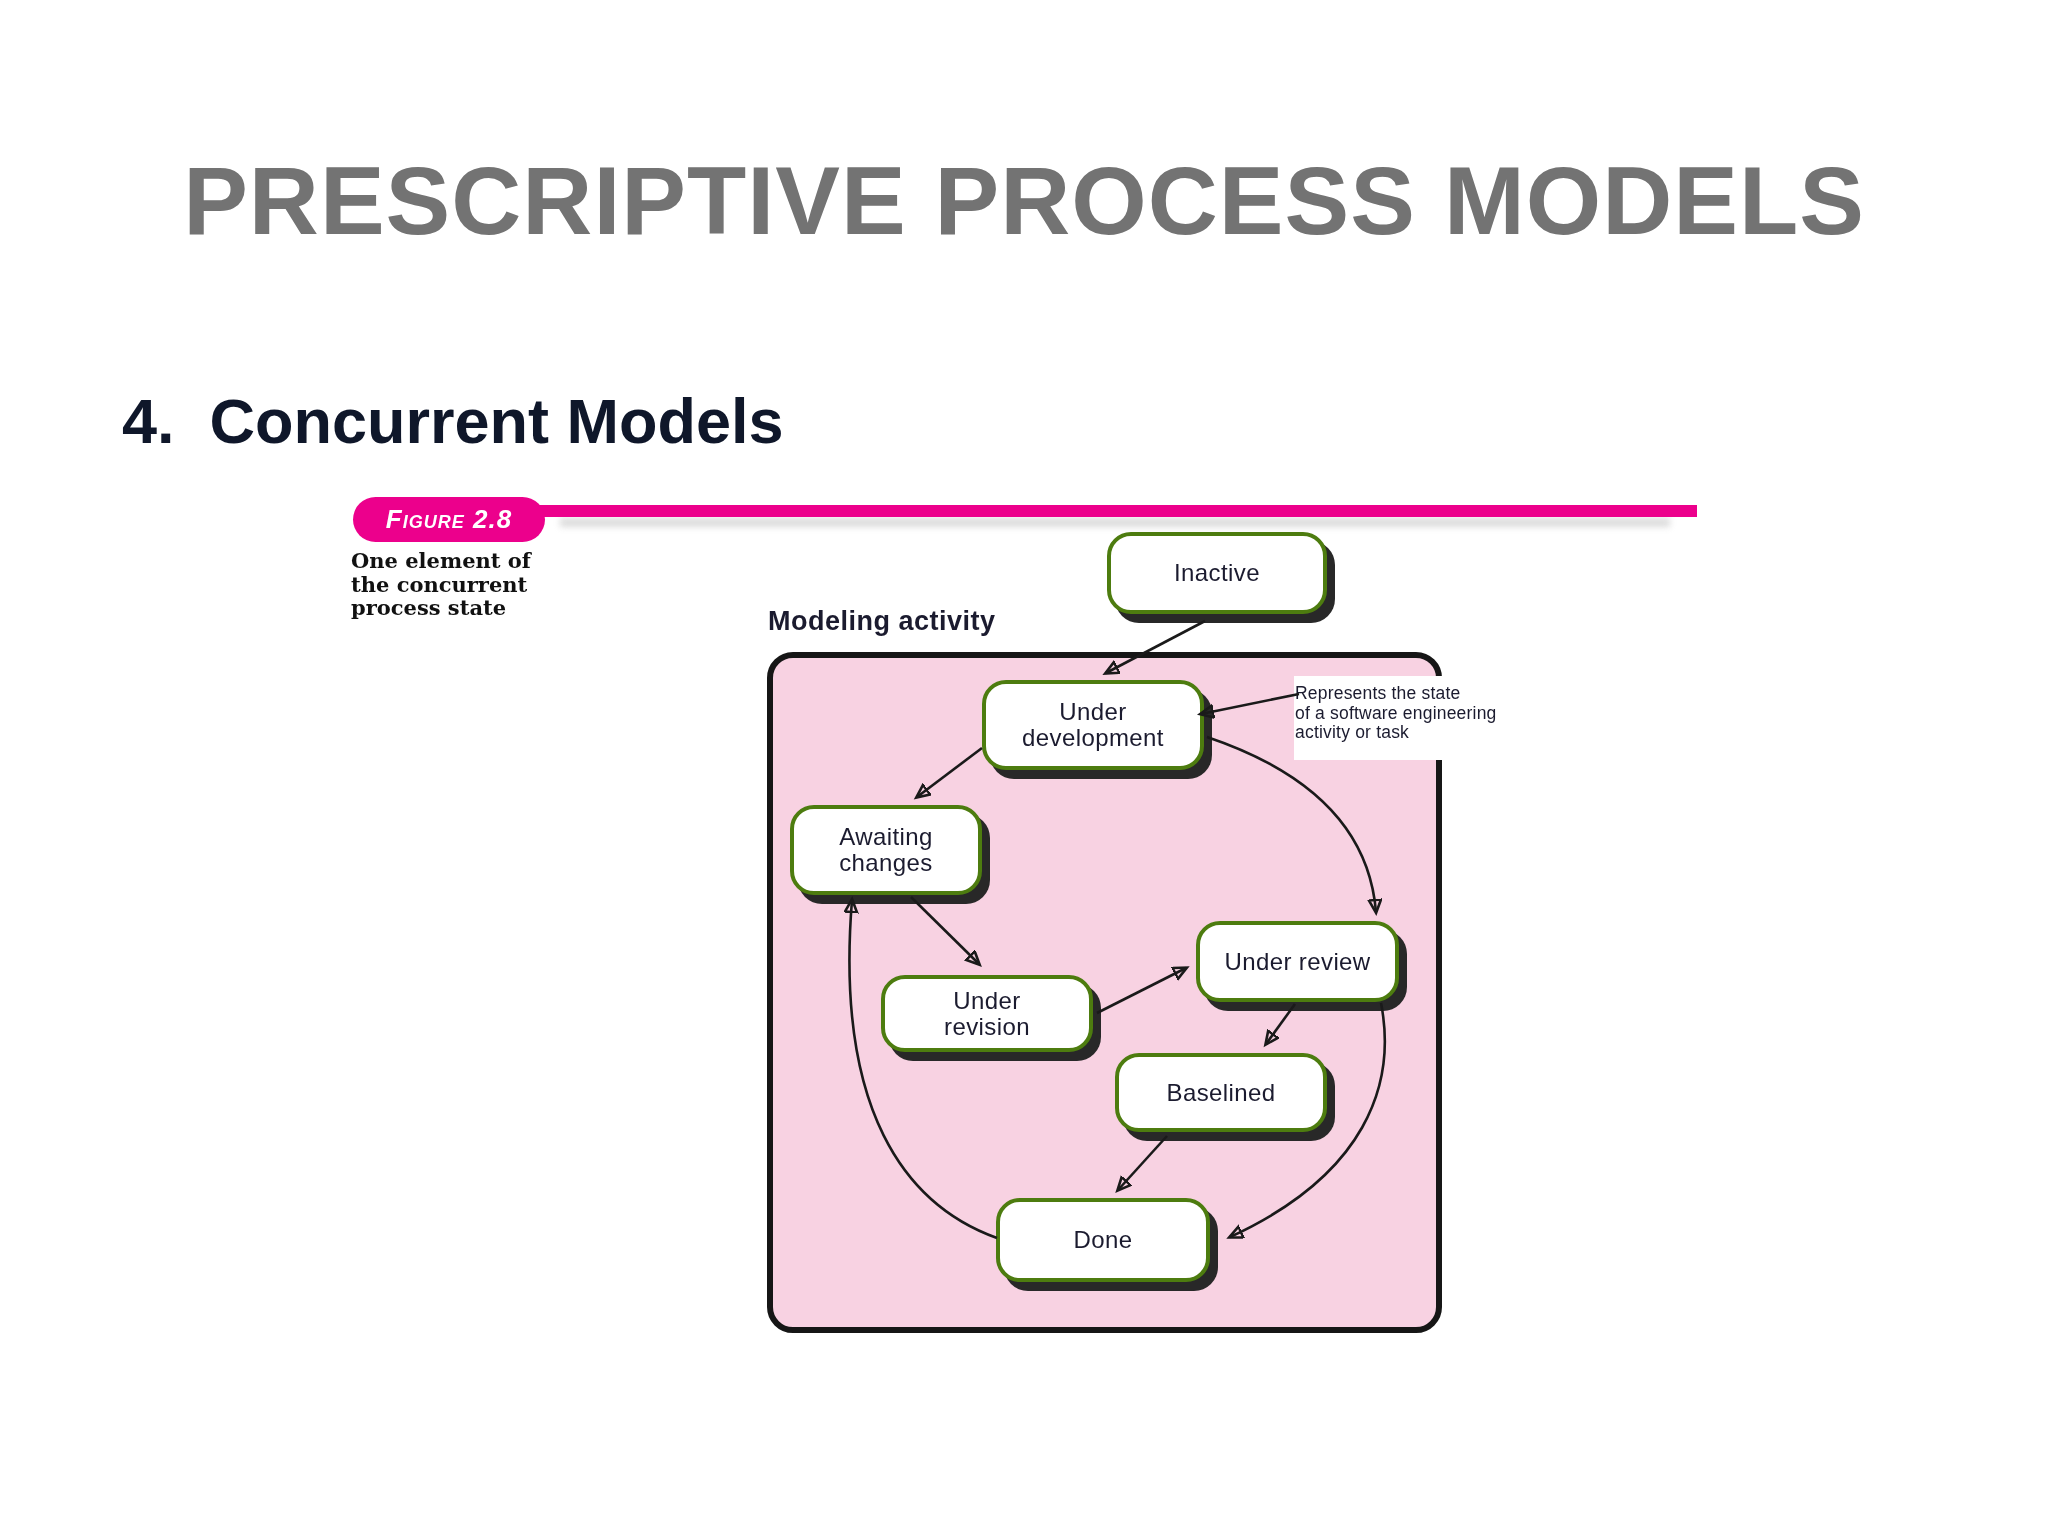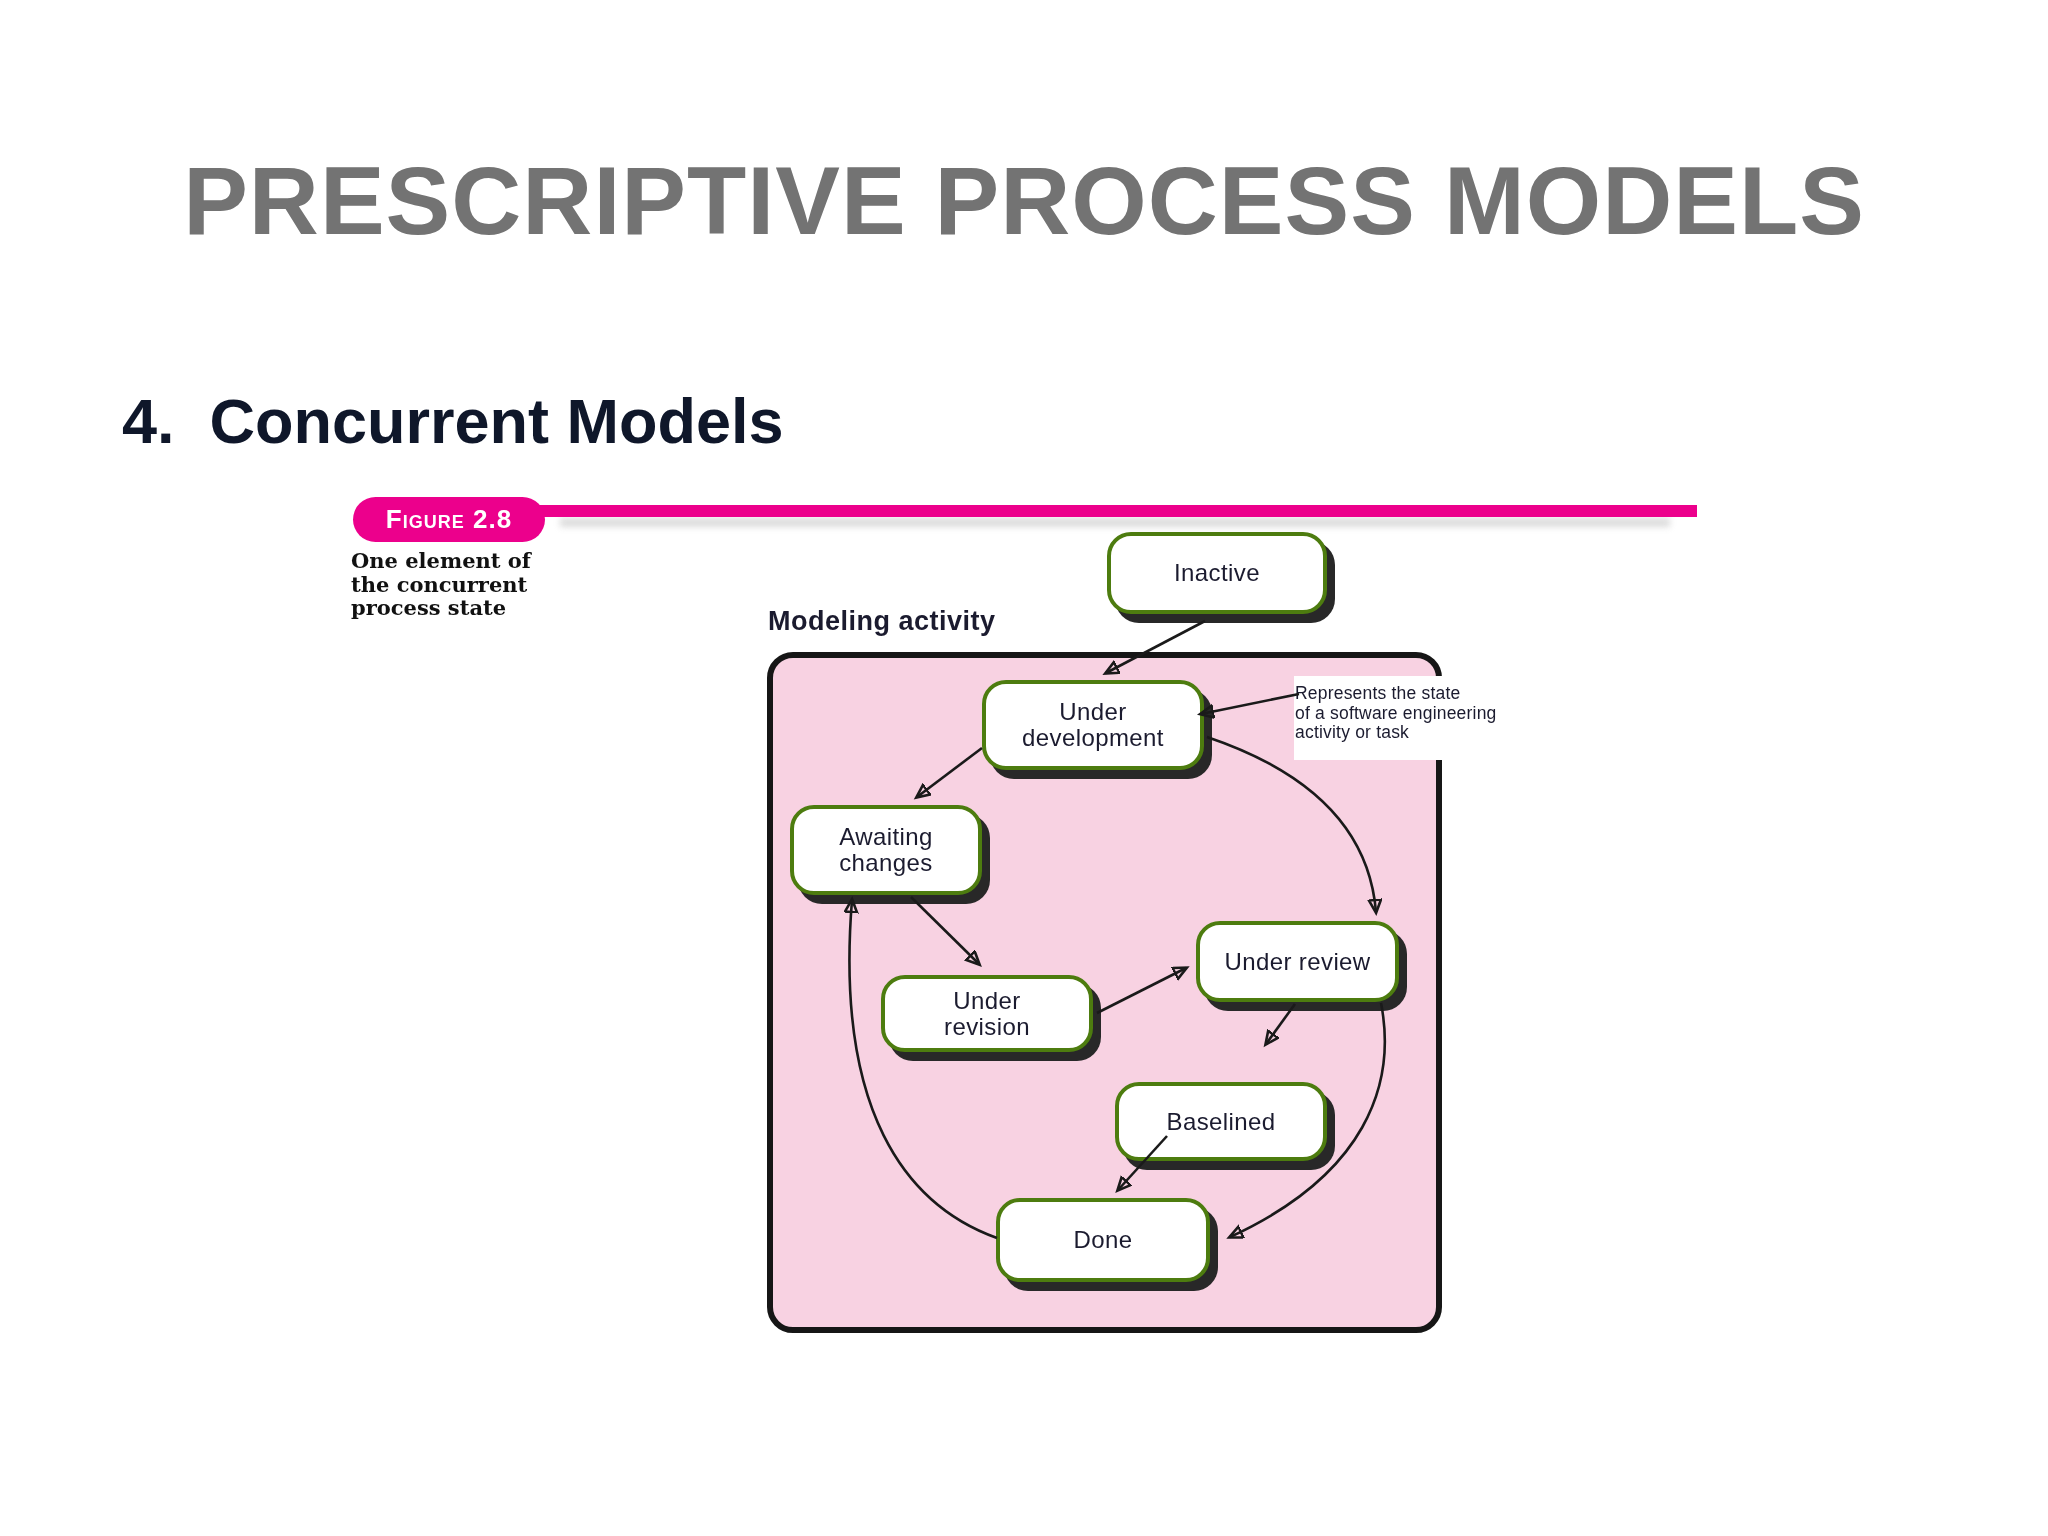--- a/index.html
+++ b/index.html
@@ -20,21 +20,21 @@
     font-size:63px;font-weight:bold;color:#0f172a;line-height:1;
     white-space:pre;
   }
 
   
   .fig-badge{
     left:353px;top:497px;width:192px;height:45px;
     background:var(--accent);border-radius:24px;z-index:3;
     display:flex;align-items:center;justify-content:center;
     color:#fff;font-weight:bold;font-size:26px;
-    font-variant:small-caps;letter-spacing:1px;
+    font-variant:small-caps;letter-spacing:1px;font-style:italic;
   }
   .fig-rule{
     left:470px;top:505px;width:1227px;height:12px;
     background:var(--accent);z-index:2;
   }
   .fig-rule-shadow{
     left:560px;top:518px;width:1110px;height:9px;
     background:#9a9a9a;opacity:.35;filter:blur(3px);z-index:1;
   }
   .fig-caption{
@@ -67,21 +67,21 @@
     box-shadow:8px 9px 0 0 #282828;
     display:flex;align-items:center;justify-content:center;text-align:center;
     font-size:24px;line-height:26px;color:#1b1b2f;letter-spacing:.4px;
     box-sizing:border-box;
   }
   .st-inactive          {left:1107px;top:532px;width:220px;height:82px;}
   .st-under-development {left:982px; top:680px;width:222px;height:90px;}
   .st-awaiting-changes  {left:790px; top:805px;width:192px;height:90px;}
   .st-under-review      {left:1196px;top:921px;width:203px;height:81px;}
   .st-under-revision    {left:881px; top:975px;width:212px;height:77px;}
-  .st-baselined         {left:1115px;top:1082px;width:212px;height:79px;}
+  .st-baselined         {left:1115px;top:1053px;width:212px;height:79px;}
   .st-done              {left:996px; top:1198px;width:214px;height:84px;}
 
   
   svg.arrows{position:absolute;left:0;top:0;z-index:5;pointer-events:none;}
   svg.arrows path{fill:none;stroke:#1a1a1a;stroke-width:2.6px;}
 </style>
 </head>
 <body>
 
 <div class="abs slide-title">PRESCRIPTIVE PROCESS MODELS</div>

